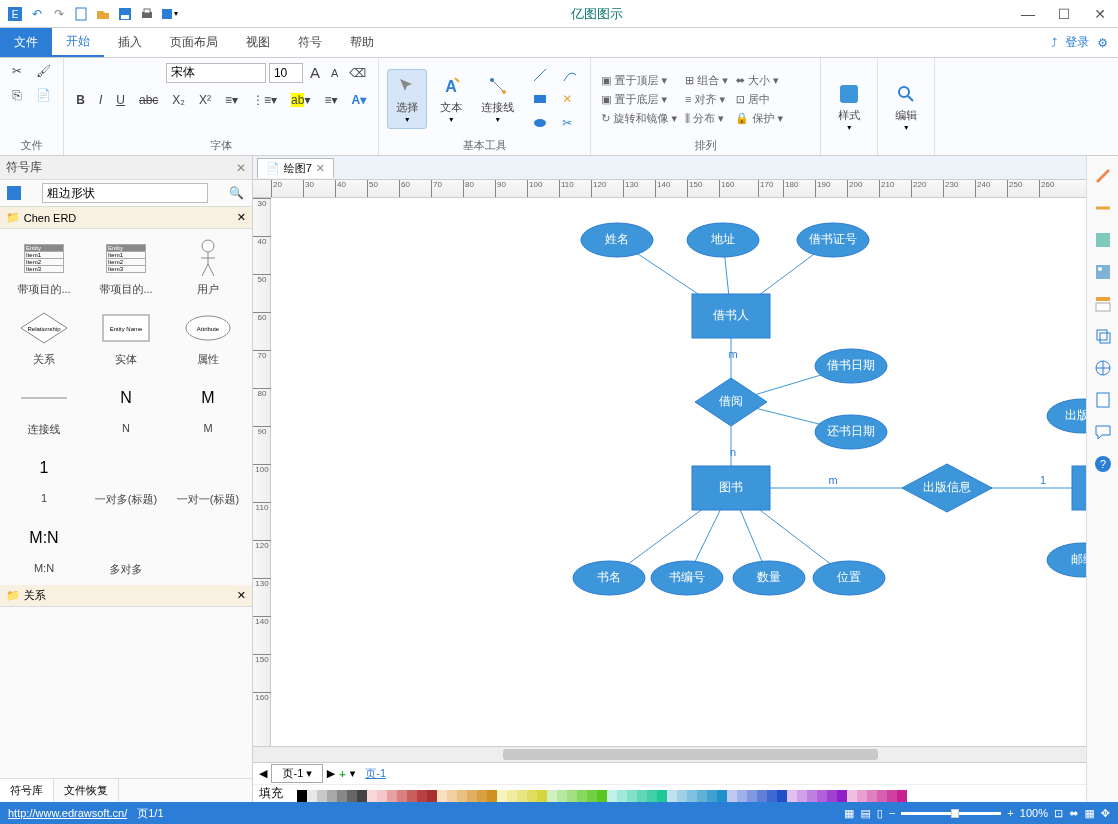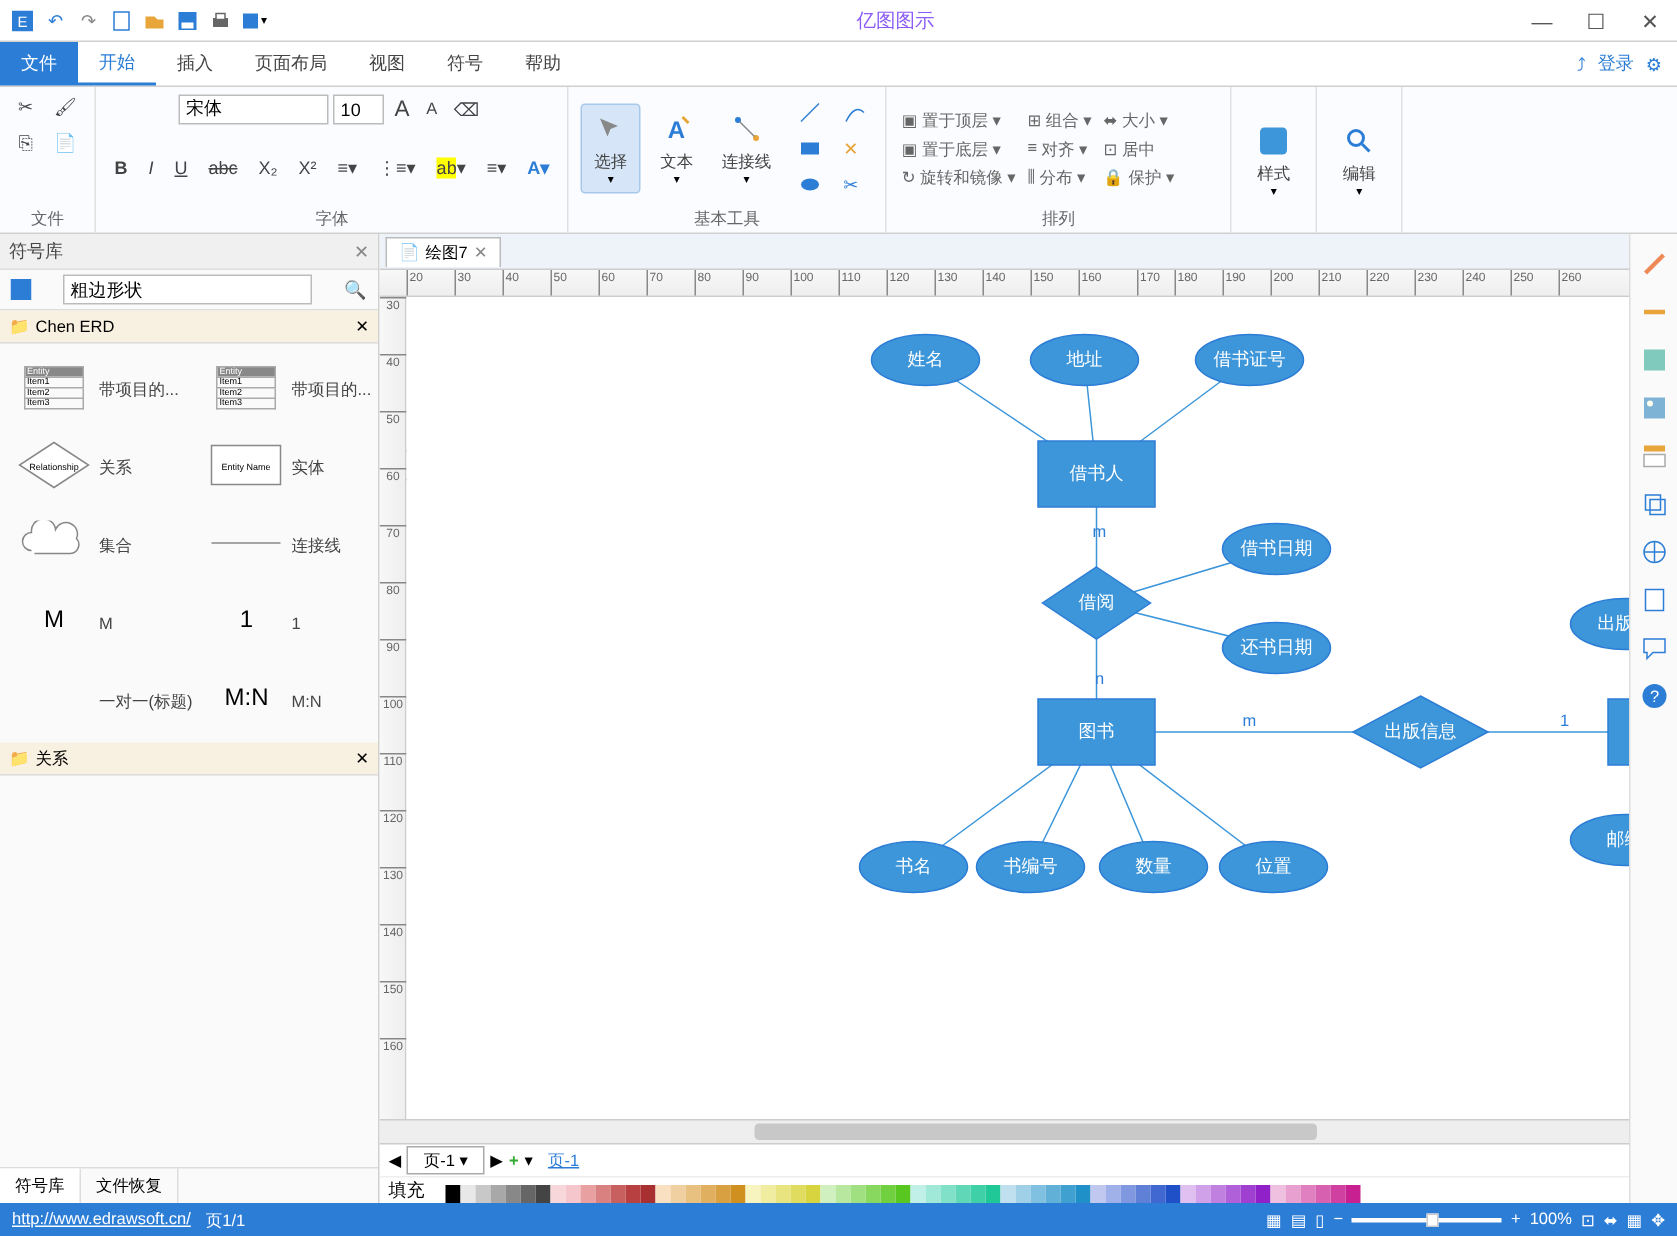--- a/index.html
+++ b/index.html
@@ -2,21 +2,21 @@
 <html><head>
 <meta charset="utf-8">
 <style>
 * { margin: 0; padding: 0; box-sizing: border-box; font-family: "Microsoft YaHei", sans-serif; }
 body { width: 1118px; height: 824px; overflow: hidden; background: #fff; display: flex; flex-direction: column; font-size: 12px; }
 
 
 .titlebar { height: 28px; background: #fff; display: flex; align-items: center; border-bottom: 1px solid #d0d0d0; }
 .qat { display: flex; align-items: center; gap: 4px; padding: 0 6px; }
 .qat-btn { width: 18px; height: 18px; display: flex; align-items: center; justify-content: center; cursor: pointer; }
-.titlebar-title { flex: 1; text-align: center; color: #8b5cf6; font-size: 13px; }
+.titlebar-title { flex: 1; text-align: center; color: #0f766e; font-size: 13px; }
 .winbtns { display: flex; }
 .winbtn { width: 36px; height: 28px; display: flex; align-items: center; justify-content: center; cursor: pointer; font-size: 14px; color: #555; }
 
 
 .ribbon-tabs { height: 30px; display: flex; align-items: stretch; border-bottom: 1px solid #d0d0d0; background: #fff; }
 .ribbon-tab { padding: 0 14px; display: flex; align-items: center; cursor: pointer; color: #444; }
 .ribbon-tab.file { background: #2c7dd6; color: #fff; }
 .ribbon-tab.active { color: #2c7dd6; border-bottom: 2px solid #2c7dd6; }
 .ribbon-right { margin-left: auto; display: flex; align-items: center; gap: 8px; padding-right: 10px; }
 .ribbon-right span { color: #2c7dd6; cursor: pointer; }
@@ -43,21 +43,21 @@
 
 .left { width: 253px; border-right: 1px solid #d0d0d0; display: flex; flex-direction: column; background: #fafafa; }
 .panel-hdr { height: 24px; display: flex; align-items: center; padding: 0 6px; background: #f0f0f0; border-bottom: 1px solid #ddd; }
 .panel-hdr .txt { flex: 1; font-size: 12px; color: #444; }
 .panel-hdr .close { cursor: pointer; color: #888; }
 .search-row { display: flex; padding: 3px; gap: 17px; border-bottom: 1px solid #ddd; }
 .search-row input { flex: 1; border: 1px solid #bbb; padding: 2px 4px; font-size: 12px; }
 .search-btn { width: 24px; display: flex; align-items: center; justify-content: center; cursor: pointer; color: #2c7dd6; }
 .cat-hdr { height: 22px; display: flex; align-items: center; padding: 0 6px; background: #f8f0e0; border-bottom: 1px solid #ddd; font-size: 11px; }
 .shape-grid { display: grid; grid-template-columns: repeat(3, 1fr); padding: 4px; gap: 2px; }
-.shape-cell { display: flex; flex-direction: row; align-items: center; padding: 4px 2px; cursor: pointer; }
+.shape-cell { display: flex; flex-direction: column; align-items: center; padding: 4px 2px; cursor: pointer; }
 .shape-thumb { width: 60px; height: 42px; display: flex; align-items: center; justify-content: center; }
 .shape-lbl { font-size: 11px; color: #444; margin-top: 3px; text-align: center; white-space: nowrap; overflow: hidden; text-overflow: ellipsis; max-width: 76px; }
 .bottom-tabs { margin-top: auto; border-top: 1px solid #ddd; display: flex; }
 .bottom-tab { padding: 4px 10px; border-right: 1px solid #ddd; cursor: pointer; font-size: 11px; }
 .bottom-tab.active { background: #fff; }
 
 
 .center { flex: 1; display: flex; flex-direction: column; overflow: hidden; }
 .doc-tabs { height: 24px; background: #eef3f9; border-bottom: 1px solid #ccc; display: flex; align-items: center; padding-left: 4px; }
 .doc-tab { background: #fff; border: 1px solid #bbb; border-bottom: none; padding: 2px 8px; display: flex; align-items: center; gap: 4px; font-size: 11px; }
@@ -178,21 +178,21 @@
       </div>
       <div style="display:flex;gap:6px">
         <span class="mini-btn">⎘</span>
         <span class="mini-btn">📄</span>
       </div>
     </div>
     <div class="group-label">文件</div>
   </div>
 
   <div class="group" style="min-width:280px">
-    <div class="group-body" style="flex-direction:column;align-items:center;gap:20px">
+    <div class="group-body" style="flex-direction:column;align-items:flex-end;gap:8px">
       <div style="display:flex;gap:3px;align-items:center">
         <input class="font-combo name" value="宋体" style="">
         <input class="font-combo size" value="10" style="">
         <span class="mini-btn" style="font-size:15px">A</span>
         <span class="mini-btn" style="font-size:11px">A</span>
         <span class="mini-btn">⌫</span>
       </div>
       <div style="display:flex;gap:6px;align-items:center">
         <span class="mini-btn" style="font-weight:bold">B</span>
         <span class="mini-btn" style="font-style:italic">I</span>
@@ -424,28 +424,20 @@
           <div class="shape-lbl">实体</div>
         </div>
         <div class="shape-cell">
           <div class="shape-thumb">
             <svg width="50" height="30">
               <ellipse cx="25" cy="15" rx="22" ry="12" fill="#fff" stroke="#888"></ellipse>
               <text x="25" y="18" font-size="6" text-anchor="middle">Attribute</text>
             </svg>
           </div>
           <div class="shape-lbl">属性</div>
-        </div>
-        <div class="shape-cell">
-          <div class="shape-thumb">
-            <svg width="50" height="30">
-              <path d="M10 20a6 6 0 0 1 0-12 8 8 0 0 1 16-2 7 7 0 0 1 14 6 6 6 0 0 1-4 10H12" fill="#fff" stroke="#888"></path>
-            </svg>
-          </div>
-          <div class="shape-lbl">集合</div>
         </div>
         <div class="shape-cell">
           <div class="shape-thumb">
             <svg width="50" height="20">
               <line x1="2" y1="10" x2="48" y2="10" stroke="#888"></line>
             </svg>
           </div>
           <div class="shape-lbl">连接线</div>
         </div>
         <div class="shape-cell">

